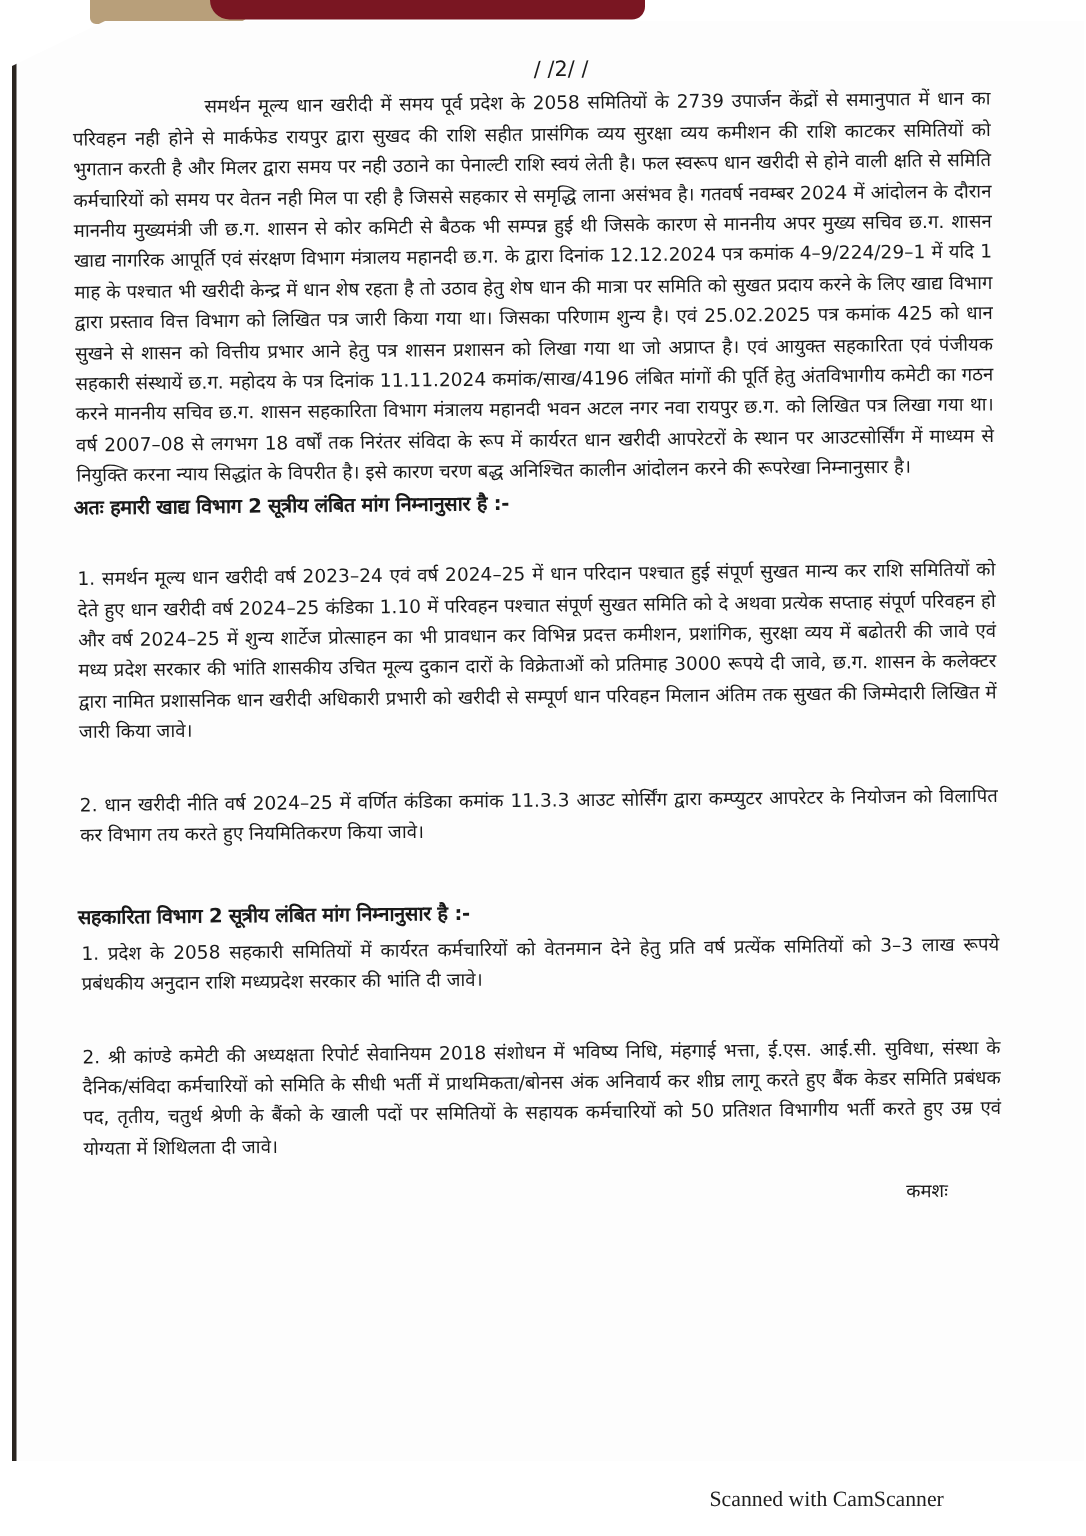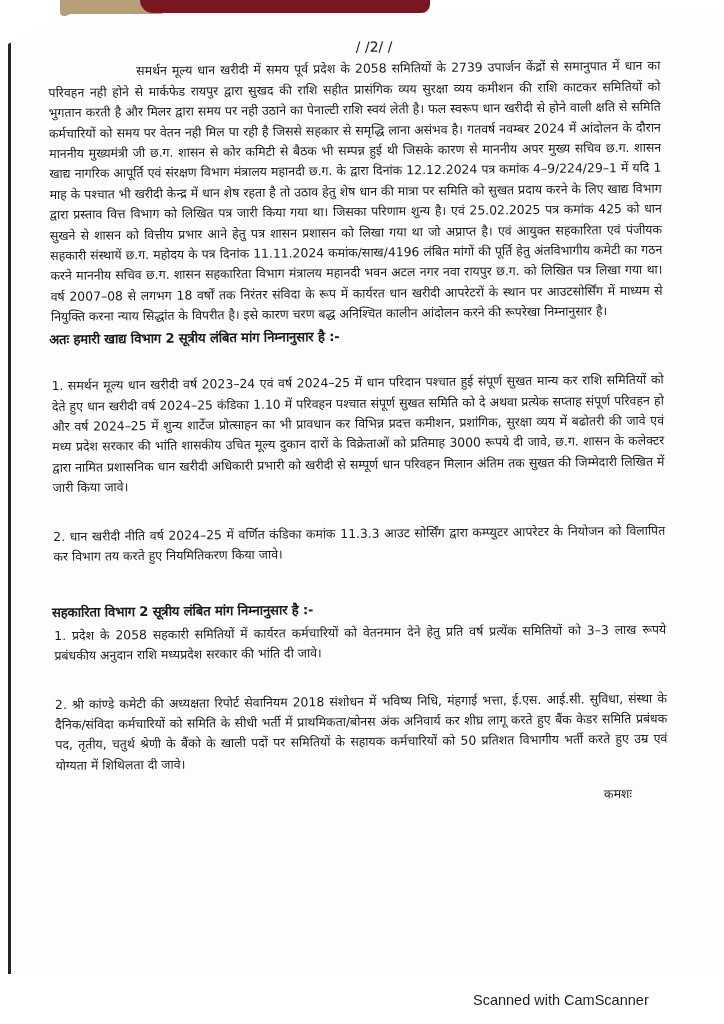--- a/index.html
+++ b/index.html
@@ -45,21 +45,21 @@
       font-weight: bold; font-size: 13.2px; margin: 2px 0 26px -2px; letter-spacing: -0.2px;
     }
     .heading.second { margin: 36px 0 2px -2px; }
     .demand { margin-bottom: 28px; }
     .demand.tight { margin-bottom: 0; }
     .continued {
       text-align: right; font-size: 12.4px; margin-top: 14px; padding-right: 36px;
     }
     .scanner {
       position: absolute; left: 473px; top: 992px;
-      font-family: Liberation Sans, sans-serif; font-size: 14.5px; color: #1e1e1e;
+      font-family: Liberation Serif, serif; font-size: 14.5px; color: #1e1e1e;
     }
   </style>
 </head>
 <body>
 
 <div class="bg-fabric-left"></div>
 <div class="bg-fabric-right"></div>
 <div class="bg-fabric-red"></div>
 
 <div class="page">

